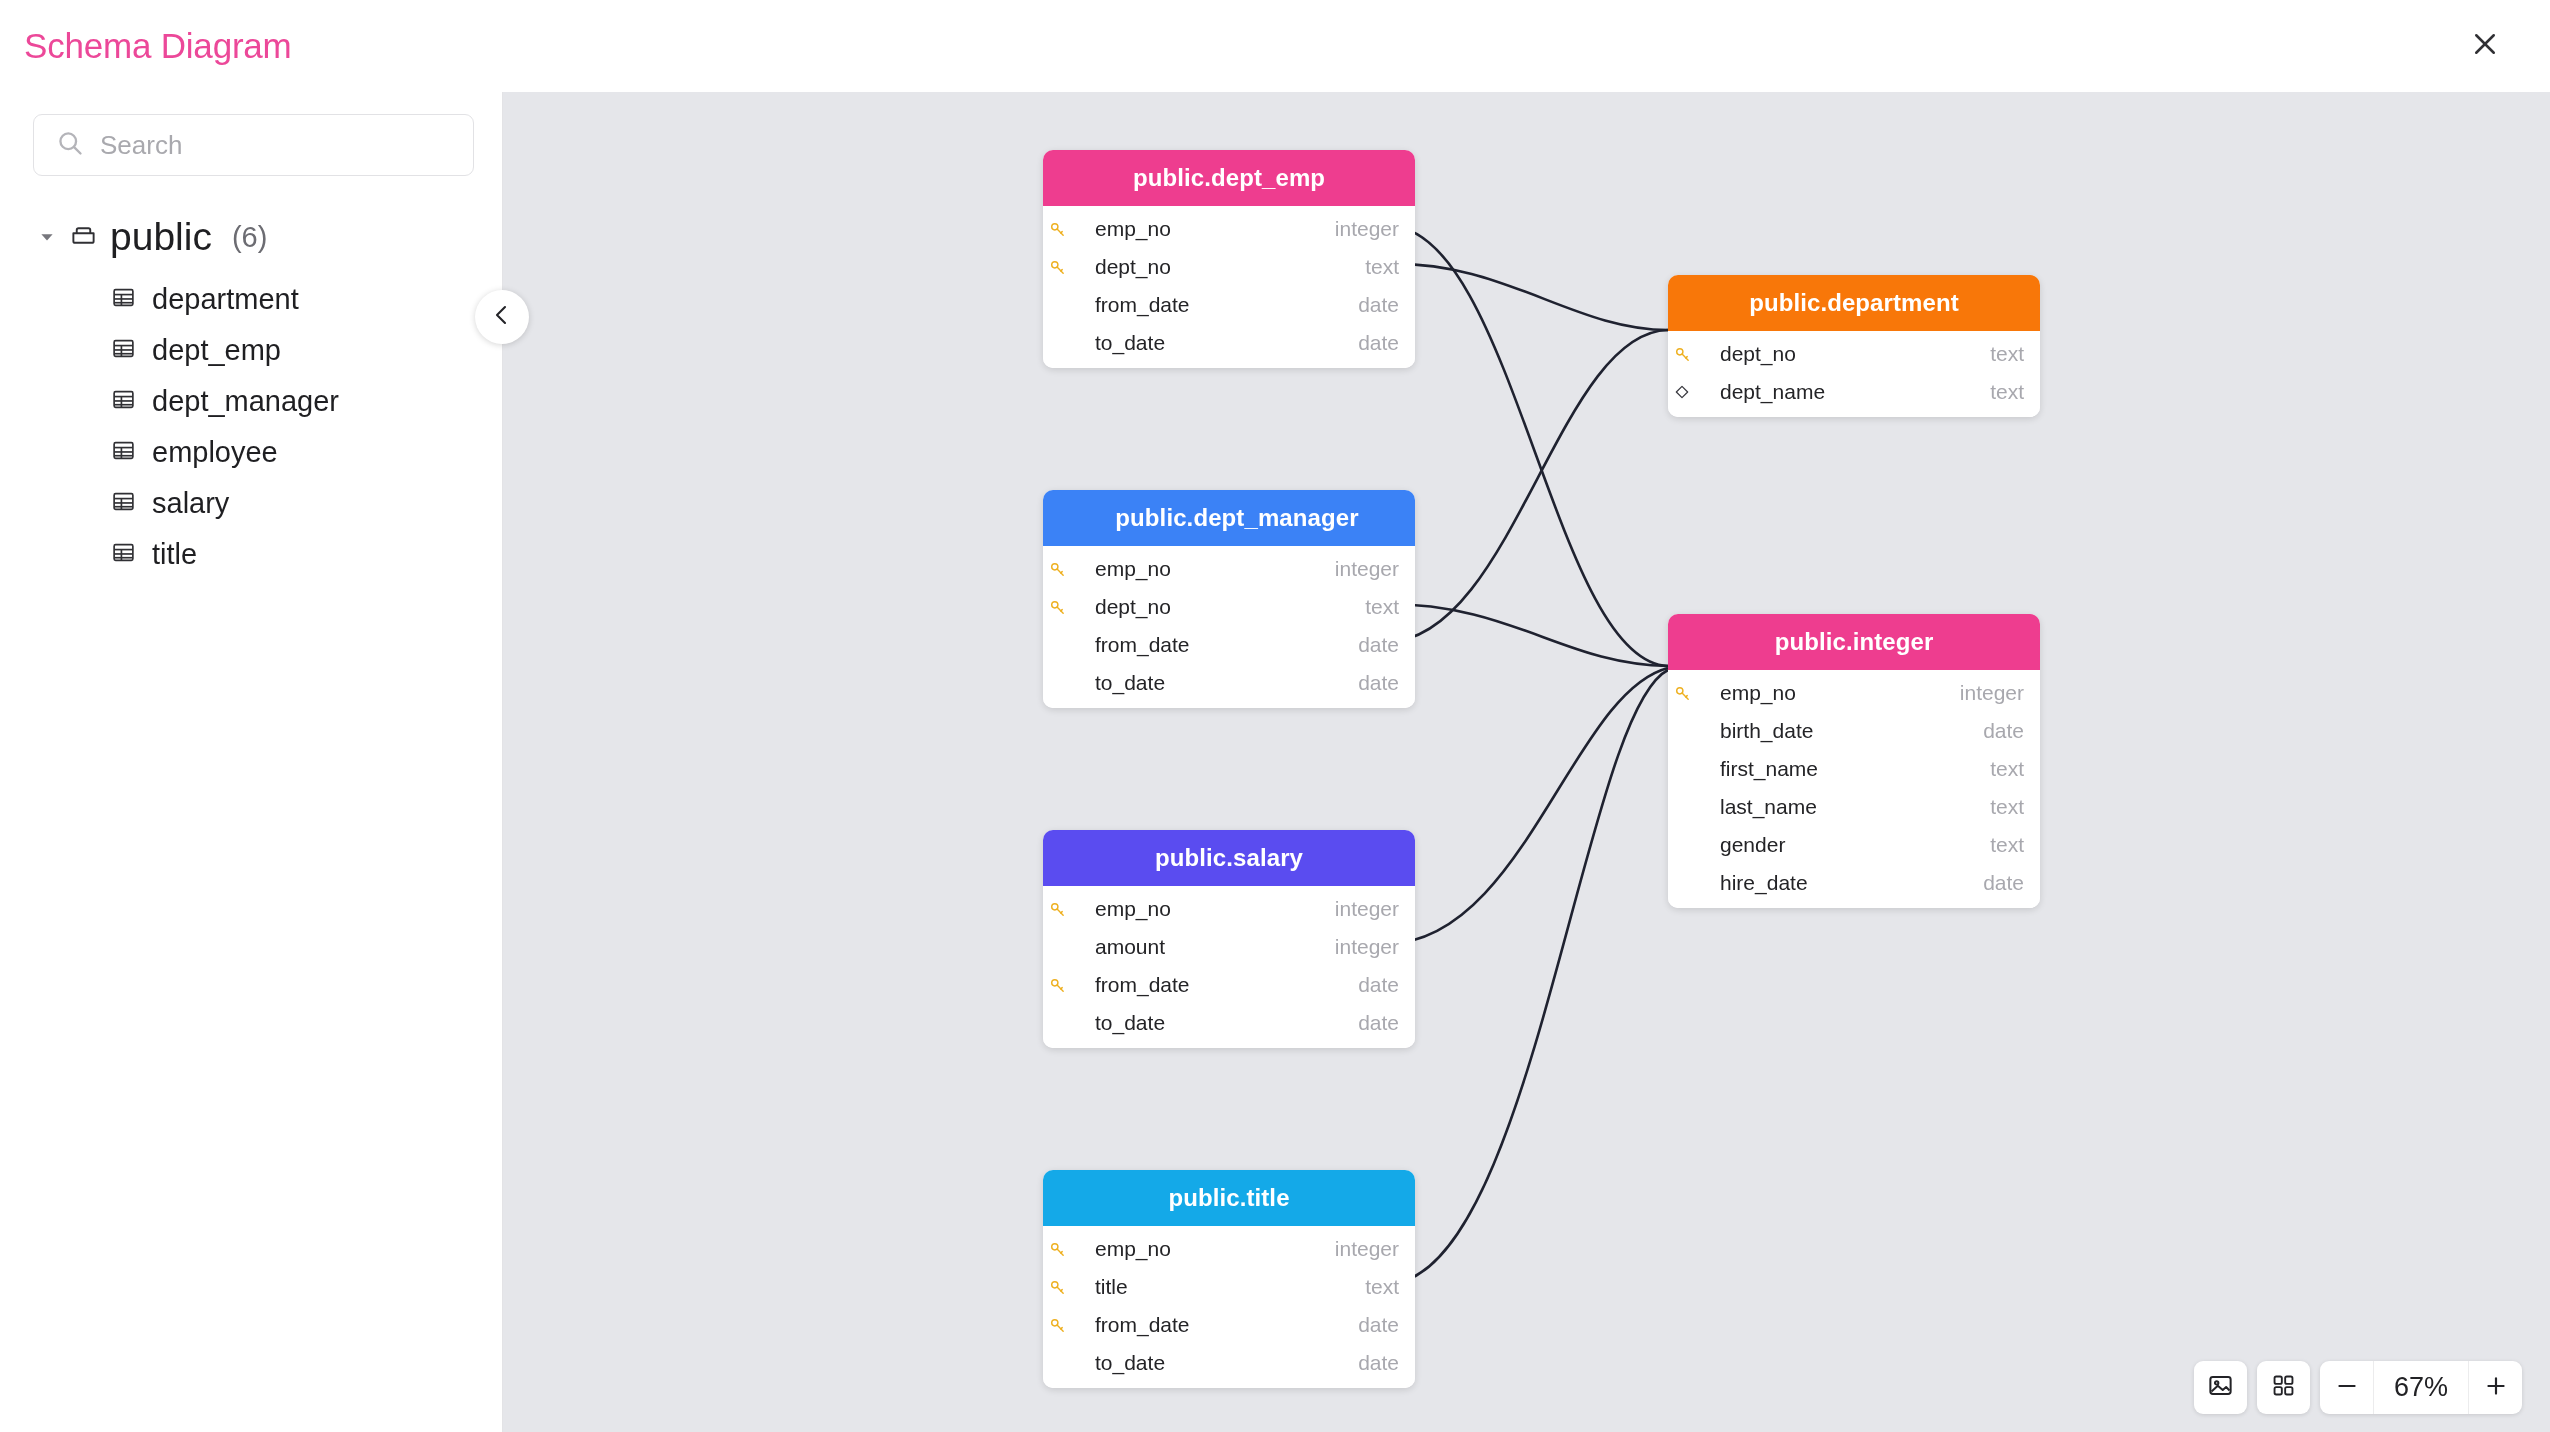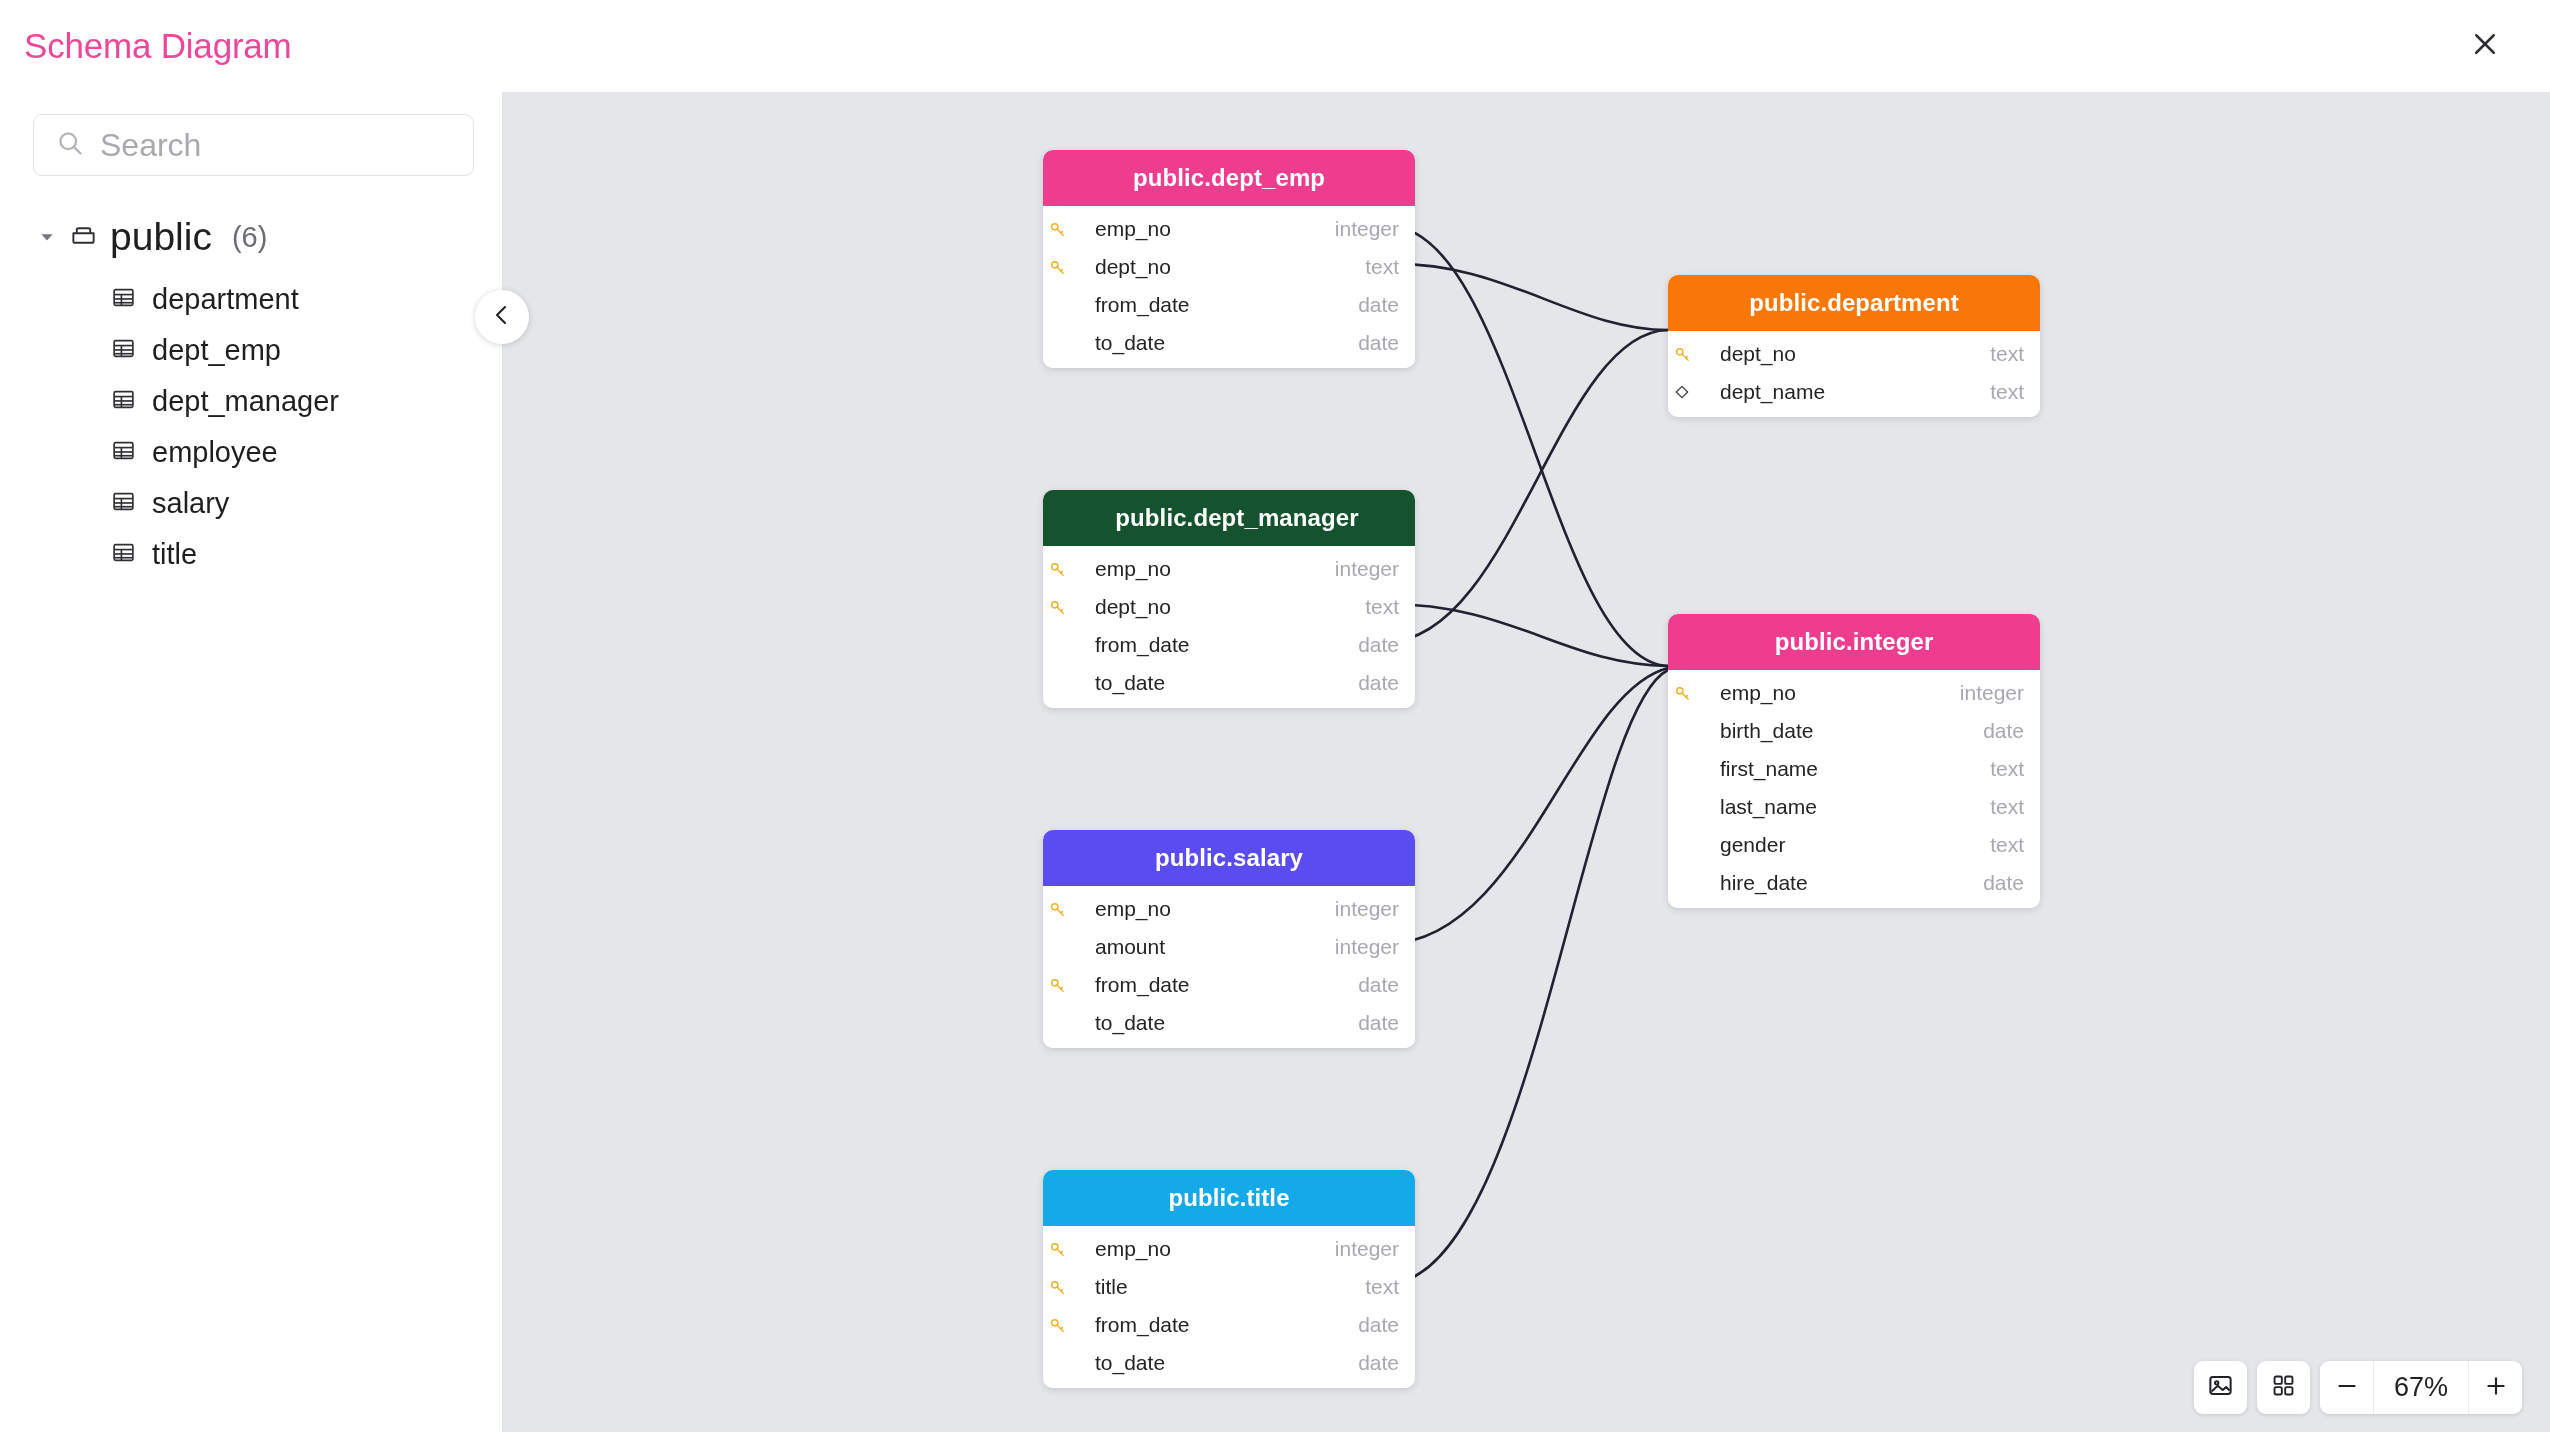--- a/index.html
+++ b/index.html
@@ -38,21 +38,21 @@
     position: relative; z-index: 20;
   }
   .search-wrap {
     height: 62px; border: 1px solid #e2e2e5; border-radius: 9px;
     display: flex; align-items: center; gap: 16px;
     padding: 0 22px; background: #fff;
   }
   .search-input {
     border: none; outline: none; background: transparent;
     font-family: "Liberation Sans", sans-serif;
-    font-size: 32px; color: #2b2b2e; width: 100%;
+    font-size: 26px; color: #2b2b2e; width: 100%;
   }
   .search-input::placeholder { color: #a9a9ae; }
 
   .tree { margin-top: 32px; }
   .tree-schema {
     display: flex; align-items: center; gap: 13px;
     padding: 7px 4px; cursor: pointer; border-radius: 6px;
   }
   .caret { width: 20px; display: flex; align-items: center; justify-content: center; }
   .schema-label { font-size: 39px; color: #1f1f22; }
@@ -356,21 +356,21 @@
                 <path d="M12 3.5 L20.5 12 L12 20.5 L3.5 12 Z"></path>
               </svg>
             </span>
             <span class="field-name">dept_name</span>
             <span class="field-type">text</span>
           </div>
         </div>
       </div>
 
       <div class="node" style="left:540px; top:398px;">
-        <div class="node-header" style="background:#14532d;padding-left:16px;">
+        <div class="node-header" style="background:#3b82f6;padding-left:16px;">
           <span>public.dept_manager</span>
         </div>
         <div class="node-body">
           <div class="field-row">
             <span class="field-icon">
               <svg width="17" height="17" viewBox="0 0 24 24" fill="none" stroke="#eeb020" stroke-width="2" stroke-linecap="round">
                 <circle cx="8.2" cy="8.2" r="4.4"></circle>
                   <line x1="11.4" y1="11.4" x2="20" y2="20"></line>
                   <line x1="16.6" y1="17" x2="18.6" y2="15"></line>
               </svg>

